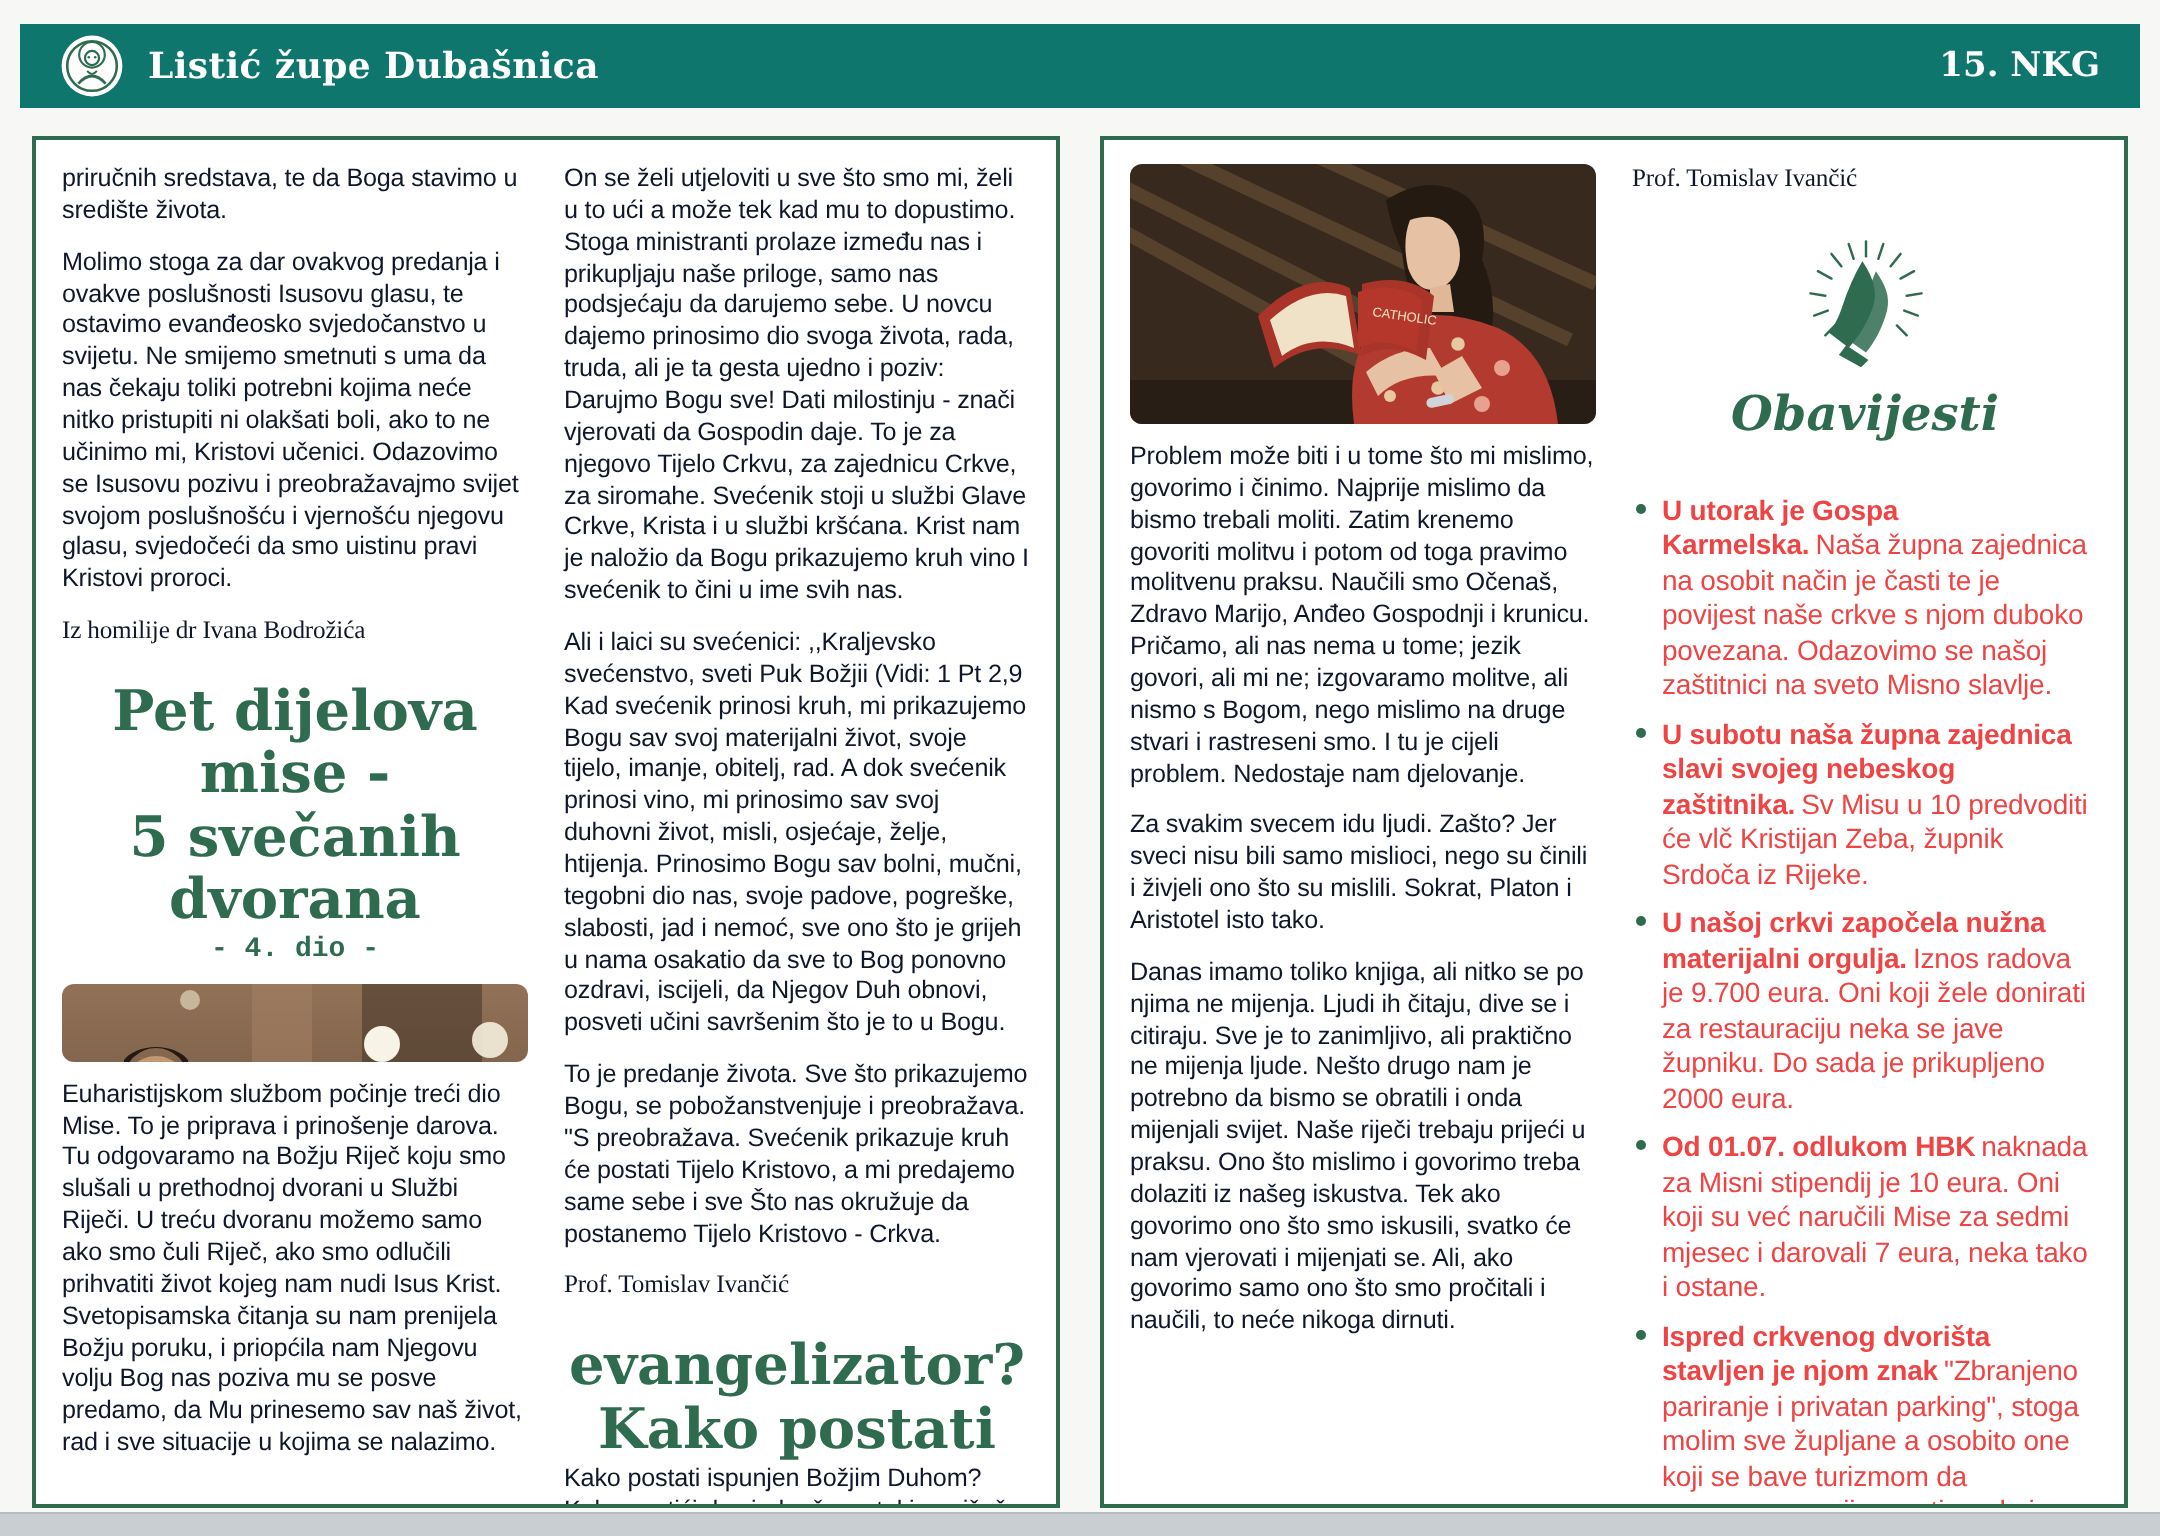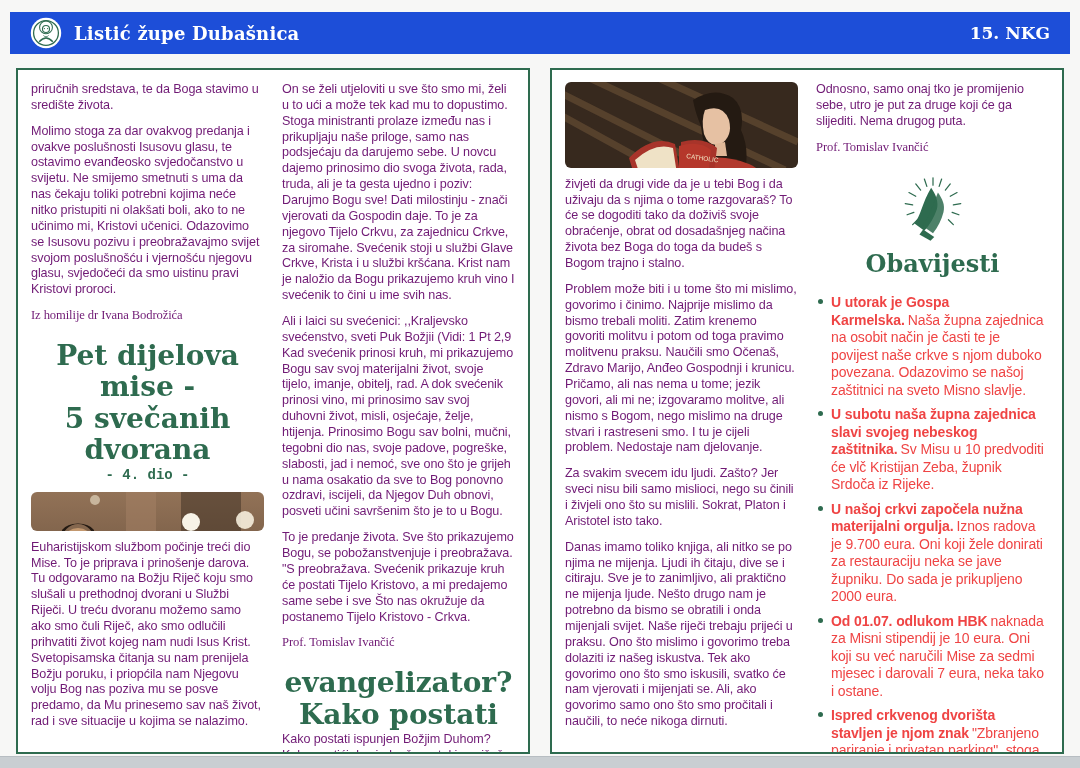--- a/index.html
+++ b/index.html
@@ -5,42 +5,42 @@
   * { margin:0; padding:0; box-sizing:border-box; }
   html,body { width:1080px; height:768px; }
   body {
     background:#f7f7f6;
     font-family:"Liberation Sans", sans-serif;
     position:relative;
     overflow:hidden;
   }
   .topbar {
     position:absolute; left:10px; top:12px; right:10px; height:42px;
-    background:#1d4ed8;
+    background:#0f766e;
     display:flex; align-items:center; padding:0 20px;
   }
   .logo { width:32px; height:32px; flex:0 0 auto; }
   .title {
     color:#ffffff; font-family:"DejaVu Serif", serif; font-weight:700;
     font-size:18px; margin-left:12px; letter-spacing:.2px;
   }
   .issue {
     margin-left:auto; color:#ffffff; font-family:"DejaVu Serif", serif;
     font-weight:700; font-size:17px;
   }
   .page {
     position:absolute; top:68px; height:686px; width:514px;
     background:#ffffff; border:2px solid #2e6b4f;
     display:flex; gap:18px; padding:12px 13px; overflow:hidden;
   }
   .page.left  { left:16px; }
   .page.right { left:550px; }
   .col { flex:1 1 0; min-width:0; display:flex; flex-direction:column; }
   p.body, .attrib {
-    font-size:12.6px; line-height:1.26; color:#701a75;
+    font-size:12.6px; line-height:1.26; color:#0f172a;
     letter-spacing:-0.1px; margin-bottom:10px;
   }
   .attrib { margin-bottom:12px;font-family:Liberation Serif, serif; }
   .green-heading {
     font-family:"DejaVu Serif", serif; font-weight:700; color:#2e6b4f;
     text-align:center; font-size:28px; line-height:1.12; margin:4px 0 2px;
   }
   .green-heading span { display:block; }
   .green-sub {
     font-family:Liberation Mono, monospace; font-weight:700; color:#2e6b4f;
@@ -179,28 +179,26 @@
           <path d="M152 104 L166 96 L176 112 L160 120 Z" fill="#e6c1a3"></path>
 
           <path d="M64 76 Q88 52 110 62 L116 96 Q92 86 72 102 Z" fill="#a8342a"></path>
           <path d="M116 60 Q138 54 152 66 L148 98 Q130 88 116 96 Z" fill="#a8342a"></path>
           <path d="M70 78 Q90 60 108 66 L112 92 Q92 84 76 96 Z" fill="#efe2c6"></path>
           <path d="M114 64 Q134 58 146 68 L143 94 Q128 86 114 92 Z" fill="#b5372b"></path>
           <text x="121" y="76" fill="#f2e3c2" font-size="6.5" font-family="Liberation Sans, sans-serif" transform="rotate(8 121 76)">CATHOLIC</text>
           <rect x="148" y="116" width="14" height="5" rx="2.5" fill="#cfd4d8" transform="rotate(-12 155 118)"></rect>
         </svg>
       </div>
-      <p class="body">živjeti da drugi vide da je u tebi Bog i da uživaju da s njima o tome razgovaraš? To će se dogoditi tako da doživiš svoje obraćenje, obrat od dosadašnjeg načina života bez Boga do toga da budeš s Bogom trajno i stalno.</p>
       <p class="body">Problem može biti i u tome što mi mislimo, govorimo i činimo. Najprije mislimo da bismo trebali moliti. Zatim krenemo govoriti molitvu i potom od toga pravimo molitvenu praksu. Naučili smo Očenaš, Zdravo Marijo, Anđeo Gospodnji i krunicu. Pričamo, ali nas nema u tome; jezik govori, ali mi ne; izgovaramo molitve, ali nismo s Bogom, nego mislimo na druge stvari i rastreseni smo. I tu je cijeli problem. Nedostaje nam djelovanje.</p>
       <p class="body">Za svakim svecem idu ljudi. Zašto? Jer sveci nisu bili samo mislioci, nego su činili i živjeli ono što su mislili. Sokrat, Platon i Aristotel isto tako.</p>
       <p class="body">Danas imamo toliko knjiga, ali nitko se po njima ne mijenja. Ljudi ih čitaju, dive se i citiraju. Sve je to zanimljivo, ali praktično ne mijenja ljude. Nešto drugo nam je potrebno da bismo se obratili i onda mijenjali svijet. Naše riječi trebaju prijeći u praksu. Ono što mislimo i govorimo treba dolaziti iz našeg iskustva. Tek ako govorimo ono što smo iskusili, svatko će nam vjerovati i mijenjati se. Ali, ako govorimo samo ono što smo pročitali i naučili, to neće nikoga dirnuti.</p>
     </div>
 
     <div class="col">
-      <p class="body">Odnosno, samo onaj tko je promijenio sebe, utro je put za druge koji će ga slijediti. Nema drugog puta.</p>
       <p class="attrib">Prof. Tomislav Ivančić</p>
       <div class="icon-wrap">
         <svg viewBox="0 0 120 110">
           <g stroke="#2e6b4f" stroke-width="2" stroke-linecap="round">
             <line x1="60" y1="6" x2="60" y2="18"></line>
             <line x1="74" y1="8" x2="70" y2="20"></line>
             <line x1="46" y1="8" x2="50" y2="20"></line>
             <line x1="88" y1="16" x2="80" y2="26"></line>
             <line x1="32" y1="16" x2="40" y2="26"></line>
             <line x1="99" y1="30" x2="88" y2="36"></line>
@@ -210,21 +208,21 @@
             <line x1="102" y1="66" x2="91" y2="62"></line>
             <line x1="18" y1="66" x2="29" y2="62"></line>
             <line x1="93" y1="82" x2="85" y2="74"></line>
             <line x1="27" y1="82" x2="35" y2="74"></line>
           </g>
           <path d="M57 22 C50 34 45 46 41 58 C38 67 35 73 30 80 L46 92 C55 82 62 70 66 58 C70 45 64 32 57 22 Z" fill="#2e6b4f"></path>
           <path d="M68 30 C63 42 60 52 55 63 C52 71 48 77 43 84 L60 96 C68 86 74 74 77 62 C80 50 75 40 68 30 Z" fill="#2e6b4f" opacity="0.85"></path>
           <path d="M44 90 L62 102 L56 108 L38 98 Z" fill="#2e6b4f"></path>
         </svg>
       </div>
-      <h2 class="green-heading" style="font-size:24px; margin-bottom:14px;">Obavijesti</h2>
+      <h2 class="green-heading" style="font-size:24px; margin-bottom:24px;font-style:italic;">Obavijesti</h2>
       <ul class="bullets">
         <li>
           <b>U utorak je Gospa Karmelska.</b><span>Naša župna zajednica na osobit način je časti te je povijest naše crkve s njom duboko povezana. Odazovimo se našoj zaštitnici na sveto Misno slavlje.</span>
         </li>
         <li>
           <b>U subotu naša župna zajednica slavi svojeg nebeskog zaštitnika.</b><span>Sv Misu u 10 predvoditi će vlč Kristijan Zeba, župnik Srdoča iz Rijeke.</span>
         </li>
         <li>
           <b>U našoj crkvi započela nužna materijalni orgulja.</b><span>Iznos radova je 9.700 eura. Oni koji žele donirati za restauraciju neka se jave župniku. Do sada je prikupljeno 2000 eura.</span>
         </li>

